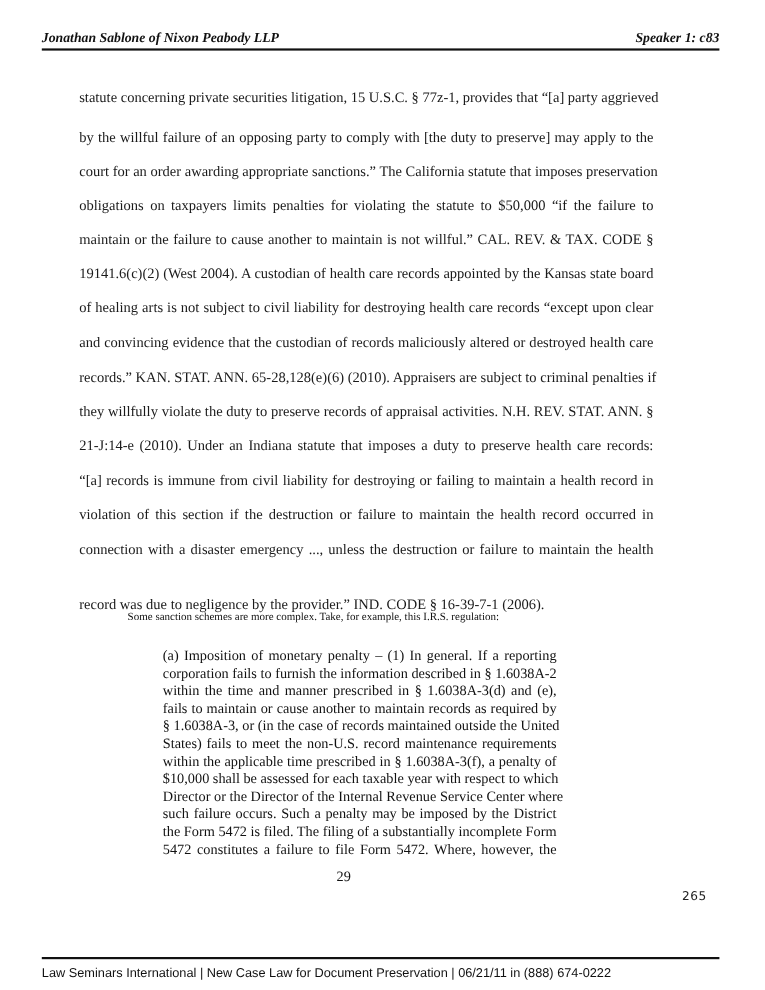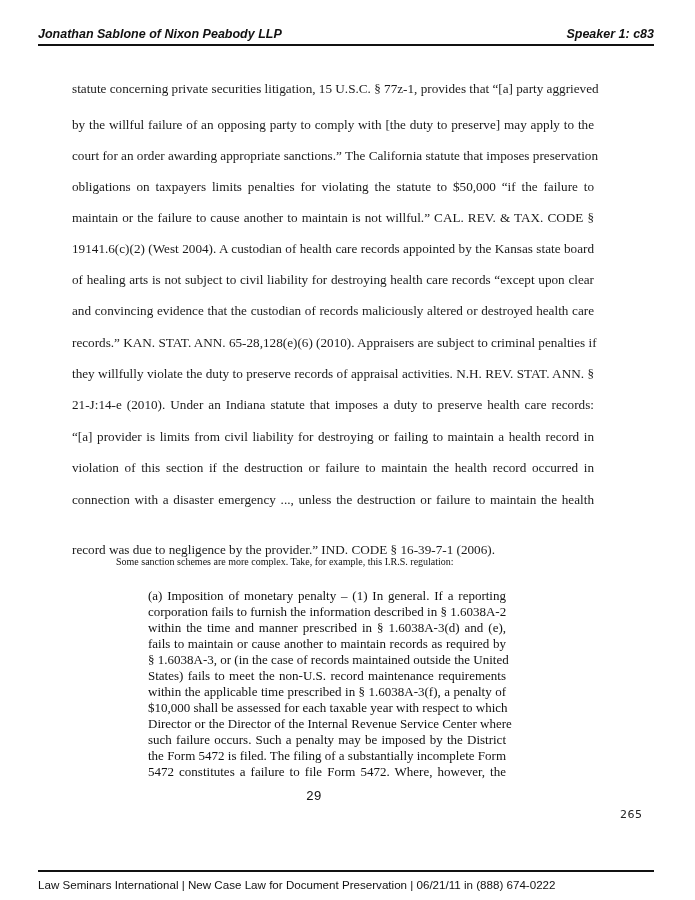--- a/index.html
+++ b/index.html
@@ -1,28 +1,28 @@
 <!DOCTYPE html>
 <html><head>
 <meta charset="utf-8">
 <style>
   html, body { margin: 0; padding: 0; background: #ffffff; }
   body { width: 695px; height: 900px; position: relative; overflow: hidden; color: #111; }
   .header { position: absolute; left: 38px; top: 26px; width: 616px; height: 18px; border-bottom: 2px solid #111; }
-  .header span { position: absolute; top: 0; font-family: Liberation Sans, sans-serif; font-weight: bold; font-style: italic; font-size: 12.5px; line-height: 16px; }
+  .header span { position: absolute; top: 0; font-family: Liberation Serif, serif; font-weight: bold; font-style: italic; font-size: 12.5px; line-height: 16px; }
   .header .left { left: 0; }
   .header .right { right: 0; }
   .body { position: absolute; left: 72px; top: 80px; width: 522px; font-family: "Liberation Serif", serif; font-size: 13.2px; color: #1a1a1a; }
   .line { position: absolute; left: 0; width: 522px; white-space: nowrap; text-align: justify; text-align-last: justify; height: 18px; line-height: 18px; }
   .line.last { text-align-last: left; margin-top: 19px; }
   .indent-para { position: absolute; left: 116px; font-family: Liberation Serif, serif; font-size: 10px; white-space: nowrap; line-height: 18px; }
   .quote { position: absolute; left: 148px; top: 588px; width: 358px; font-family: "Liberation Serif", serif; font-size: 13px; line-height: 16px; }
   .quote .ql { display: block; white-space: nowrap; text-align: justify; text-align-last: justify; height: 16px; }
   .quote .ql.last { text-align-last: justify; }
-  .page-num { position: absolute; left: 306px; top: 789px; font-family: Liberation Mono, monospace; font-size: 13px; }
+  .page-num { position: absolute; left: 306px; top: 789px; font-family: Liberation Serif, serif; font-size: 13px; }
   .bates { position: absolute; left: 620px; top: 808px; font-family: "DejaVu Sans", sans-serif; font-size: 11px; letter-spacing: 0.5px; color: #222; }
   .footer { position: absolute; left: 38px; top: 856px; width: 616px; border-top: 2px solid #111; padding-top: 3px; margin-top: 14px; }
   .footer span { font-family: "Liberation Sans", sans-serif; font-size: 11.6px; color: #111; white-space: nowrap; }
 </style>
 </head>
 <body>
 
 <div class="header">
   <span class="left">Jonathan Sablone of Nixon Peabody LLP</span>
   <span class="right">Speaker 1: c83</span>
@@ -33,21 +33,21 @@
   <div class="line" style="top:36px">by the willful failure of an opposing party to comply with [the duty to preserve] may apply to the</div>
   <div class="line" style="top:67px">court for an order awarding appropriate sanctions.” The California statute that imposes preservation</div>
   <div class="line" style="top:98px">obligations on taxpayers limits penalties for violating the statute to $50,000 “if the failure to</div>
   <div class="line" style="top:129px">maintain or the failure to cause another to maintain is not willful.”  CAL. REV. &amp; TAX. CODE §</div>
   <div class="line" style="top:160px">19141.6(c)(2) (West 2004).  A custodian of health care records appointed by the Kansas state board</div>
   <div class="line" style="top:191px">of healing arts is not subject to civil liability for destroying health care records “except upon clear</div>
   <div class="line" style="top:222px">and convincing evidence that the custodian of records maliciously altered or destroyed health care</div>
   <div class="line" style="top:254px">records.”  KAN. STAT. ANN. 65-28,128(e)(6) (2010).  Appraisers are subject to criminal penalties if</div>
   <div class="line" style="top:285px">they willfully violate the duty to preserve records of appraisal activities.  N.H. REV. STAT. ANN. §</div>
   <div class="line" style="top:316px">21-J:14-e (2010).        Under an Indiana statute that imposes a duty to preserve health care records:</div>
-  <div class="line" style="top:348px">“[a] provider is limits from civil liability for destroying or failing to maintain a health record in</div>
+  <div class="line" style="top:348px">“[a] records is immune from civil liability for destroying or failing to maintain a health record in</div>
   <div class="line" style="top:379px">violation of this section if the destruction or failure to maintain the health record occurred in</div>
   <div class="line" style="top:411px">connection with a disaster emergency ..., unless the destruction or failure to maintain the health</div>
   <div class="line last" style="top:442px">record was due to negligence by the provider.”  IND. CODE § 16-39-7-1 (2006).</div>
 </div>
 
 <div class="indent-para" style="top:553px">Some sanction schemes are more complex.  Take, for example, this I.R.S. regulation:</div>
 
 <div class="quote">
   <span class="ql">(a) Imposition of monetary penalty – (1) In general.  If a reporting</span>
   <span class="ql">corporation fails to furnish the information described in § 1.6038A-2</span>

